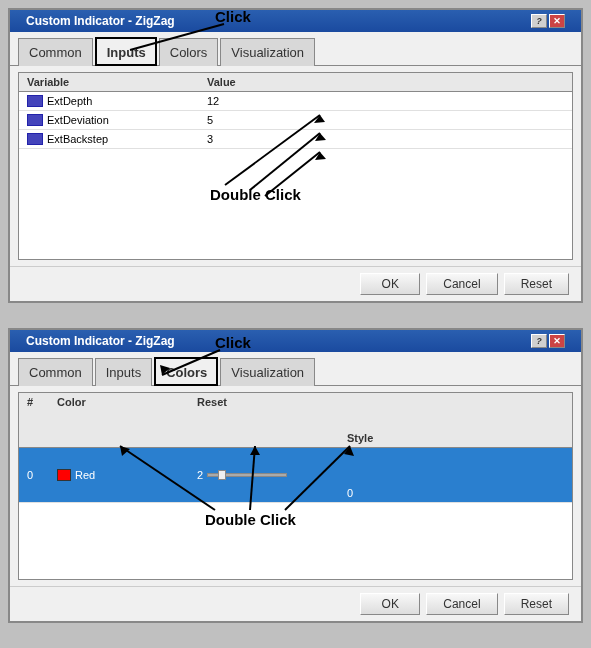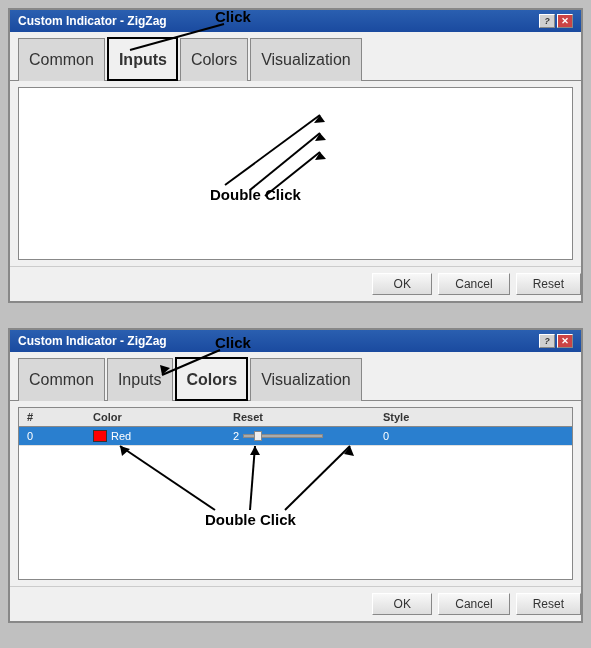--- a/index.html
+++ b/index.html
@@ -8,21 +8,21 @@
       height: 648px;
       background: #c0c0c0;
       font-family: 'Segoe UI', Tahoma, Arial, sans-serif;
       font-size: 12px;
       overflow: hidden;
     }
 
     .dialog-titlebar {
       background: linear-gradient(to bottom, #2a5fb0, #1a4a9f);
       color: white;
-      padding: 3px 8px;
+      padding: 3px 16px;
       display: flex;
       align-items: center;
       justify-content: space-between;
       height: 22px;
       user-select: none;
       text-align: center;
     }
 
     .dialog-title {
       font-size: 12px;
@@ -64,26 +64,26 @@
     .tabs-bar {
       display: flex;
       align-items: flex-end;
       padding: 4px 8px 0 8px;
       background: #f0f0f0;
       border-bottom: 1px solid #888;
       gap: 2px;
     }
 
     .tab {
-      padding: 12px 10px;
+      padding: 6px 10px;
       background: #d8d8d8;
       border: 1px solid #888;
       border-bottom: none;
       cursor: pointer;
-      font-size: 16px;
+      font-size: 13px;
       color: #333;
       position: relative;
       bottom: -1px;
     }
 
     .tab.active {
       background: #f0f0f0;
       border-top: 2px solid #888;
       border-left: 2px solid #888;
       border-right: 1px solid #888;
@@ -173,21 +173,21 @@
       border: 1px solid #888;
       position: absolute;
       top: -4px;
       left: 10px;
     }
 
     
     .dialog-footer {
       display: flex;
       justify-content: flex-end;
-      padding: 6px 0;
+      padding: 6px 12px;
       gap: 6px;
       border-top: 1px solid #ccc;
     }
 
     .btn {
       padding: 3px 16px;
       background: linear-gradient(to bottom, #f8f8f8, #ddd);
       border: 1px solid #888;
       border-top: 1px solid #fff;
       border-left: 1px solid #fff;
@@ -237,23 +237,23 @@
       width: 591px;
       height: 648px;
       pointer-events: none;
       z-index: 100;
     }
 
     .col-variable { width: 180px; }
     .col-value { width: 100px; }
 
     .col-hash { width: 30px; }
-    .col-color { width: 140px; margin-left: 36px; }
+    .col-color { width: 140px; }
     .col-width { width: 150px; }
-    .col-style { width: 80px; }
+    .col-style { width: 80px; margin-top: 36px; }
 
     .tab-outline {
       outline: 2px solid black;
       outline-offset: 0px;
     }
   </style>
 </head>
 <body>
 
 <div class="page-content">
@@ -268,20 +268,47 @@
     </div>
 
     <div class="tabs-bar">
       <div class="tab">Common</div>
       <div class="tab active tab-outline">Inputs</div>
       <div class="tab">Colors</div>
       <div class="tab">Visualization</div>
     </div>
 
     <div class="table-area">
+      <div class="table-header">
+        <div class="table-header-cell col-variable">Variable</div>
+        <div class="table-header-cell col-value">Value</div>
+      </div>
+      <div class="table-body">
+        <div class="table-row">
+          <div class="table-cell col-variable" style="display:flex;align-items:center;">
+            <span class="row-icon"></span>
+            ExtDepth
+          </div>
+          <div class="table-cell col-value">12</div>
+        </div>
+        <div class="table-row">
+          <div class="table-cell col-variable" style="display:flex;align-items:center;">
+            <span class="row-icon"></span>
+            ExtDeviation
+          </div>
+          <div class="table-cell col-value">5</div>
+        </div>
+        <div class="table-row">
+          <div class="table-cell col-variable" style="display:flex;align-items:center;">
+            <span class="row-icon"></span>
+            ExtBackstep
+          </div>
+          <div class="table-cell col-value">3</div>
+        </div>
+      </div>
     </div>
 
     <div class="dialog-footer">
       <button class="btn">OK</button>
       <button class="btn">Cancel</button>
       <button class="btn">Reset</button>
     </div>
   </div>
 
   <div class="dialog-2">

